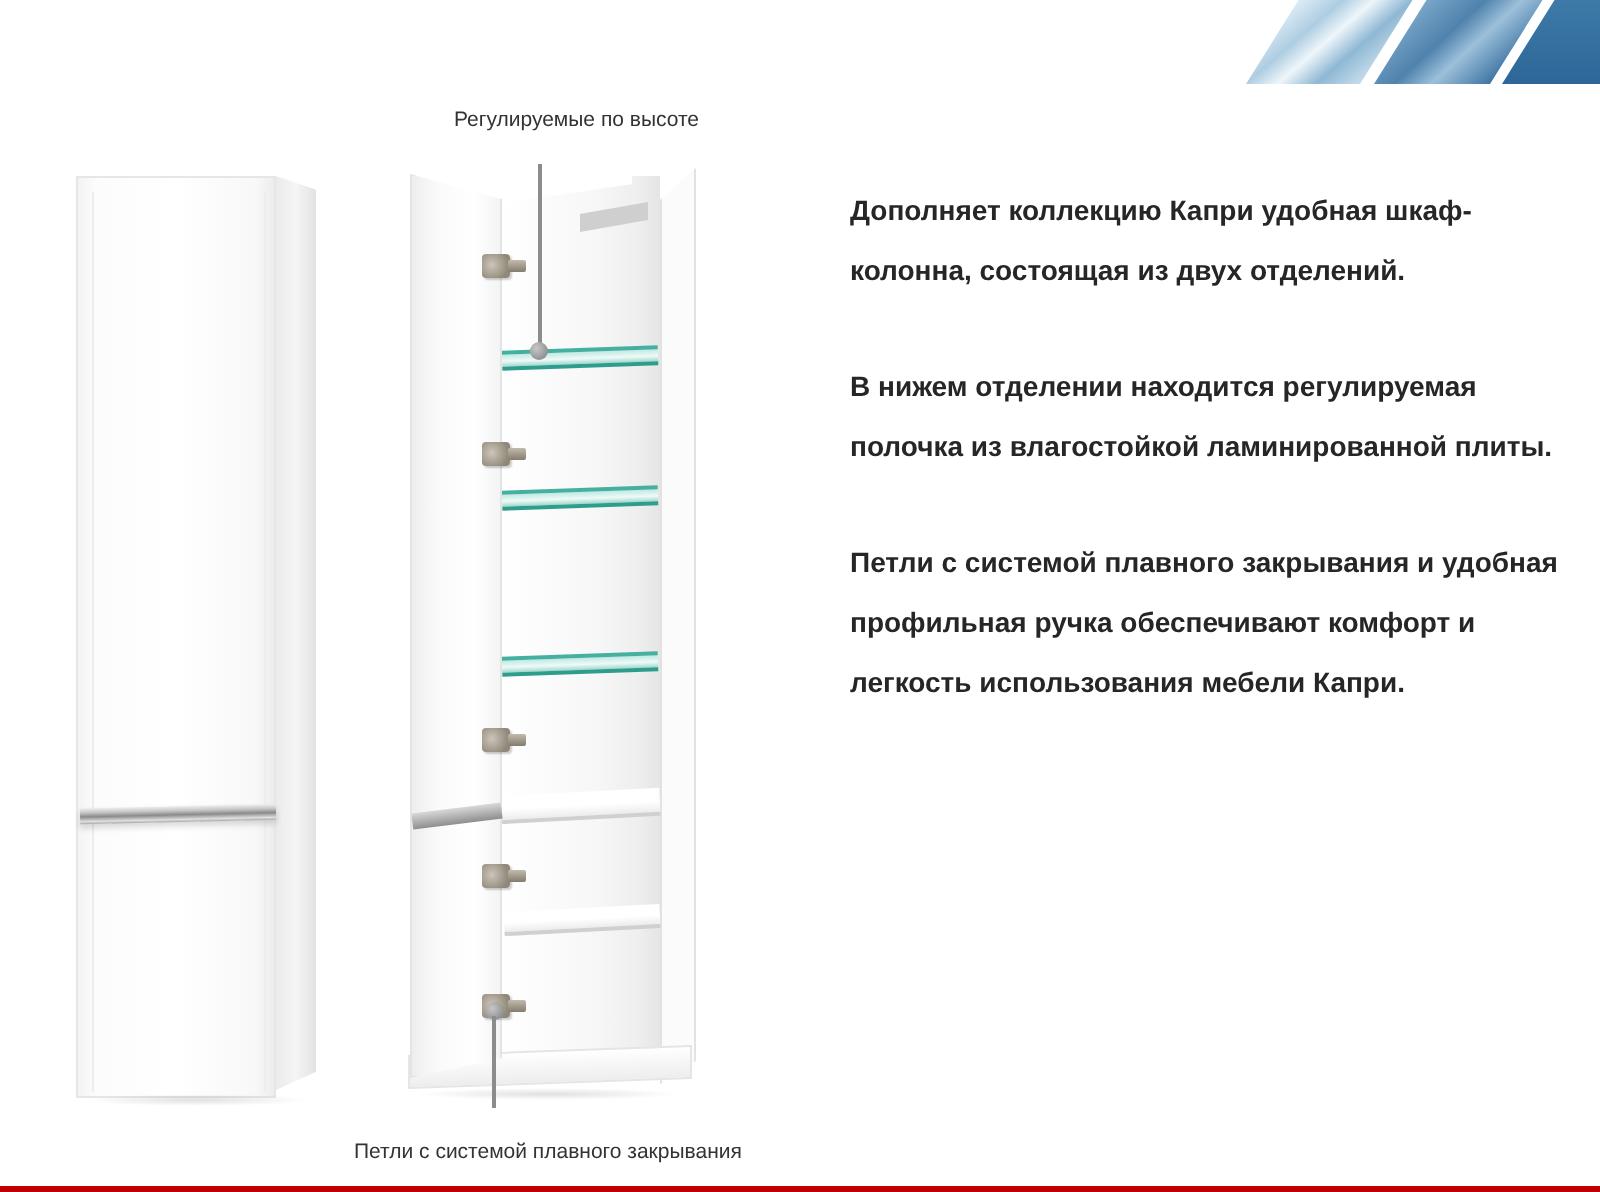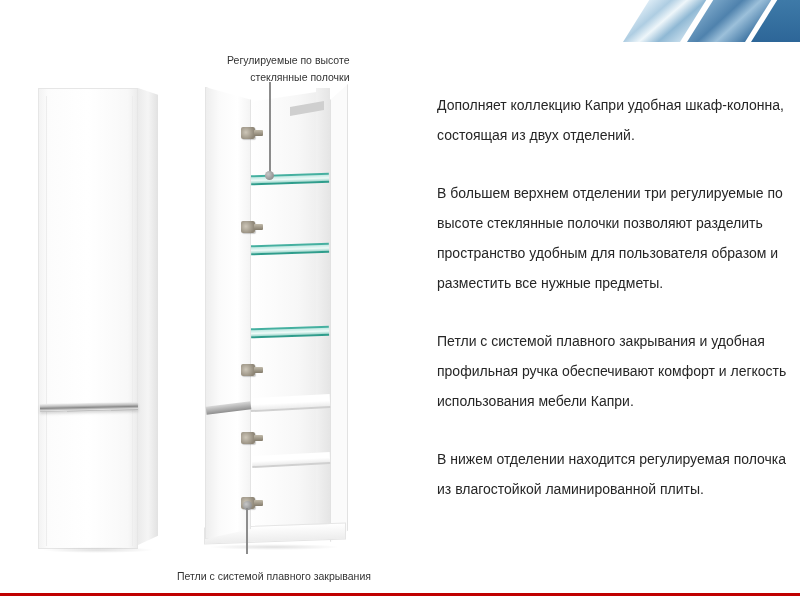--- a/index.html
+++ b/index.html
@@ -69,21 +69,21 @@
   .ann2{left:177px;top:568px;}
   .lead{position:absolute;width:2px;background:var(--leader_gray);}
   .lead1{left:269px;top:82px;height:92px;}
   .lead2{left:246px;top:508px;height:46px;}
   .ldot{position:absolute;width:9px;height:9px;border-radius:50%;
     background:radial-gradient(circle at 35% 35%,#c7c7c7,#7c7c7c);}
   .dot1{left:265px;top:171px;}
   .dot2{left:243px;top:501px;}
   
   .desc{position:absolute;left:421px;top:90px;width:374px;}
-  .desc p{margin:0 0 28px 16px;font-size:14px;line-height:30px;color:var(--body_text);}
+  .desc p{margin:0 0 28px 4px;font-size:14px;line-height:30px;color:var(--body_text);font-weight:bold;}
   .desc p:last-child{margin-bottom:0;}
   
   .caption{position:absolute;left:46px;top:570px;font-size:11px;font-weight:700;color:#111111;}
   .redline{position:absolute;left:0;bottom:0;width:800px;height:3px;background:var(--footer_red);}
 </style>
 </head>
 <body>
 
 <div class="slide">
 
@@ -118,31 +118,29 @@
     <div class="hinge h1"></div>
     <div class="hinge h2"></div>
     <div class="hinge h3"></div>
     <div class="hinge h4"></div>
     <div class="hinge h5"></div>
     <div class="floor-shadow c2-shadow"></div>
   </div>
 
   <div class="ann ann1">
     <div>Регулируемые по высоте</div>
-    <div>стеклянные полочки</div>
   </div>
   <div class="lead lead1"></div>
   <div class="ldot dot1"></div>
 
   <div class="ldot dot2"></div>
   <div class="lead lead2"></div>
   <div class="ann ann2">Петли с системой плавного закрывания</div>
 
   <div class="desc">
     <p>Дополняет коллекцию Капри удобная шкаф-колонна, состоящая из двух отделений.</p>
-    <p>В большем верхнем отделении три регулируемые по высоте стеклянные полочки позволяют разделить пространство удобным для пользователя образом и разместить все нужные предметы.</p>
+    <p>В нижем отделении находится регулируемая полочка из влагостойкой ламинированной плиты.</p>
     <p>Петли  с системой плавного закрывания и удобная профильная ручка обеспечивают комфорт и легкость использования мебели Капри.</p>
-    <p>В нижем отделении находится регулируемая полочка из влагостойкой ламинированной плиты.</p>
   </div>
 
   <div class="redline"></div>
 
 </div>
 
 </body></html>

